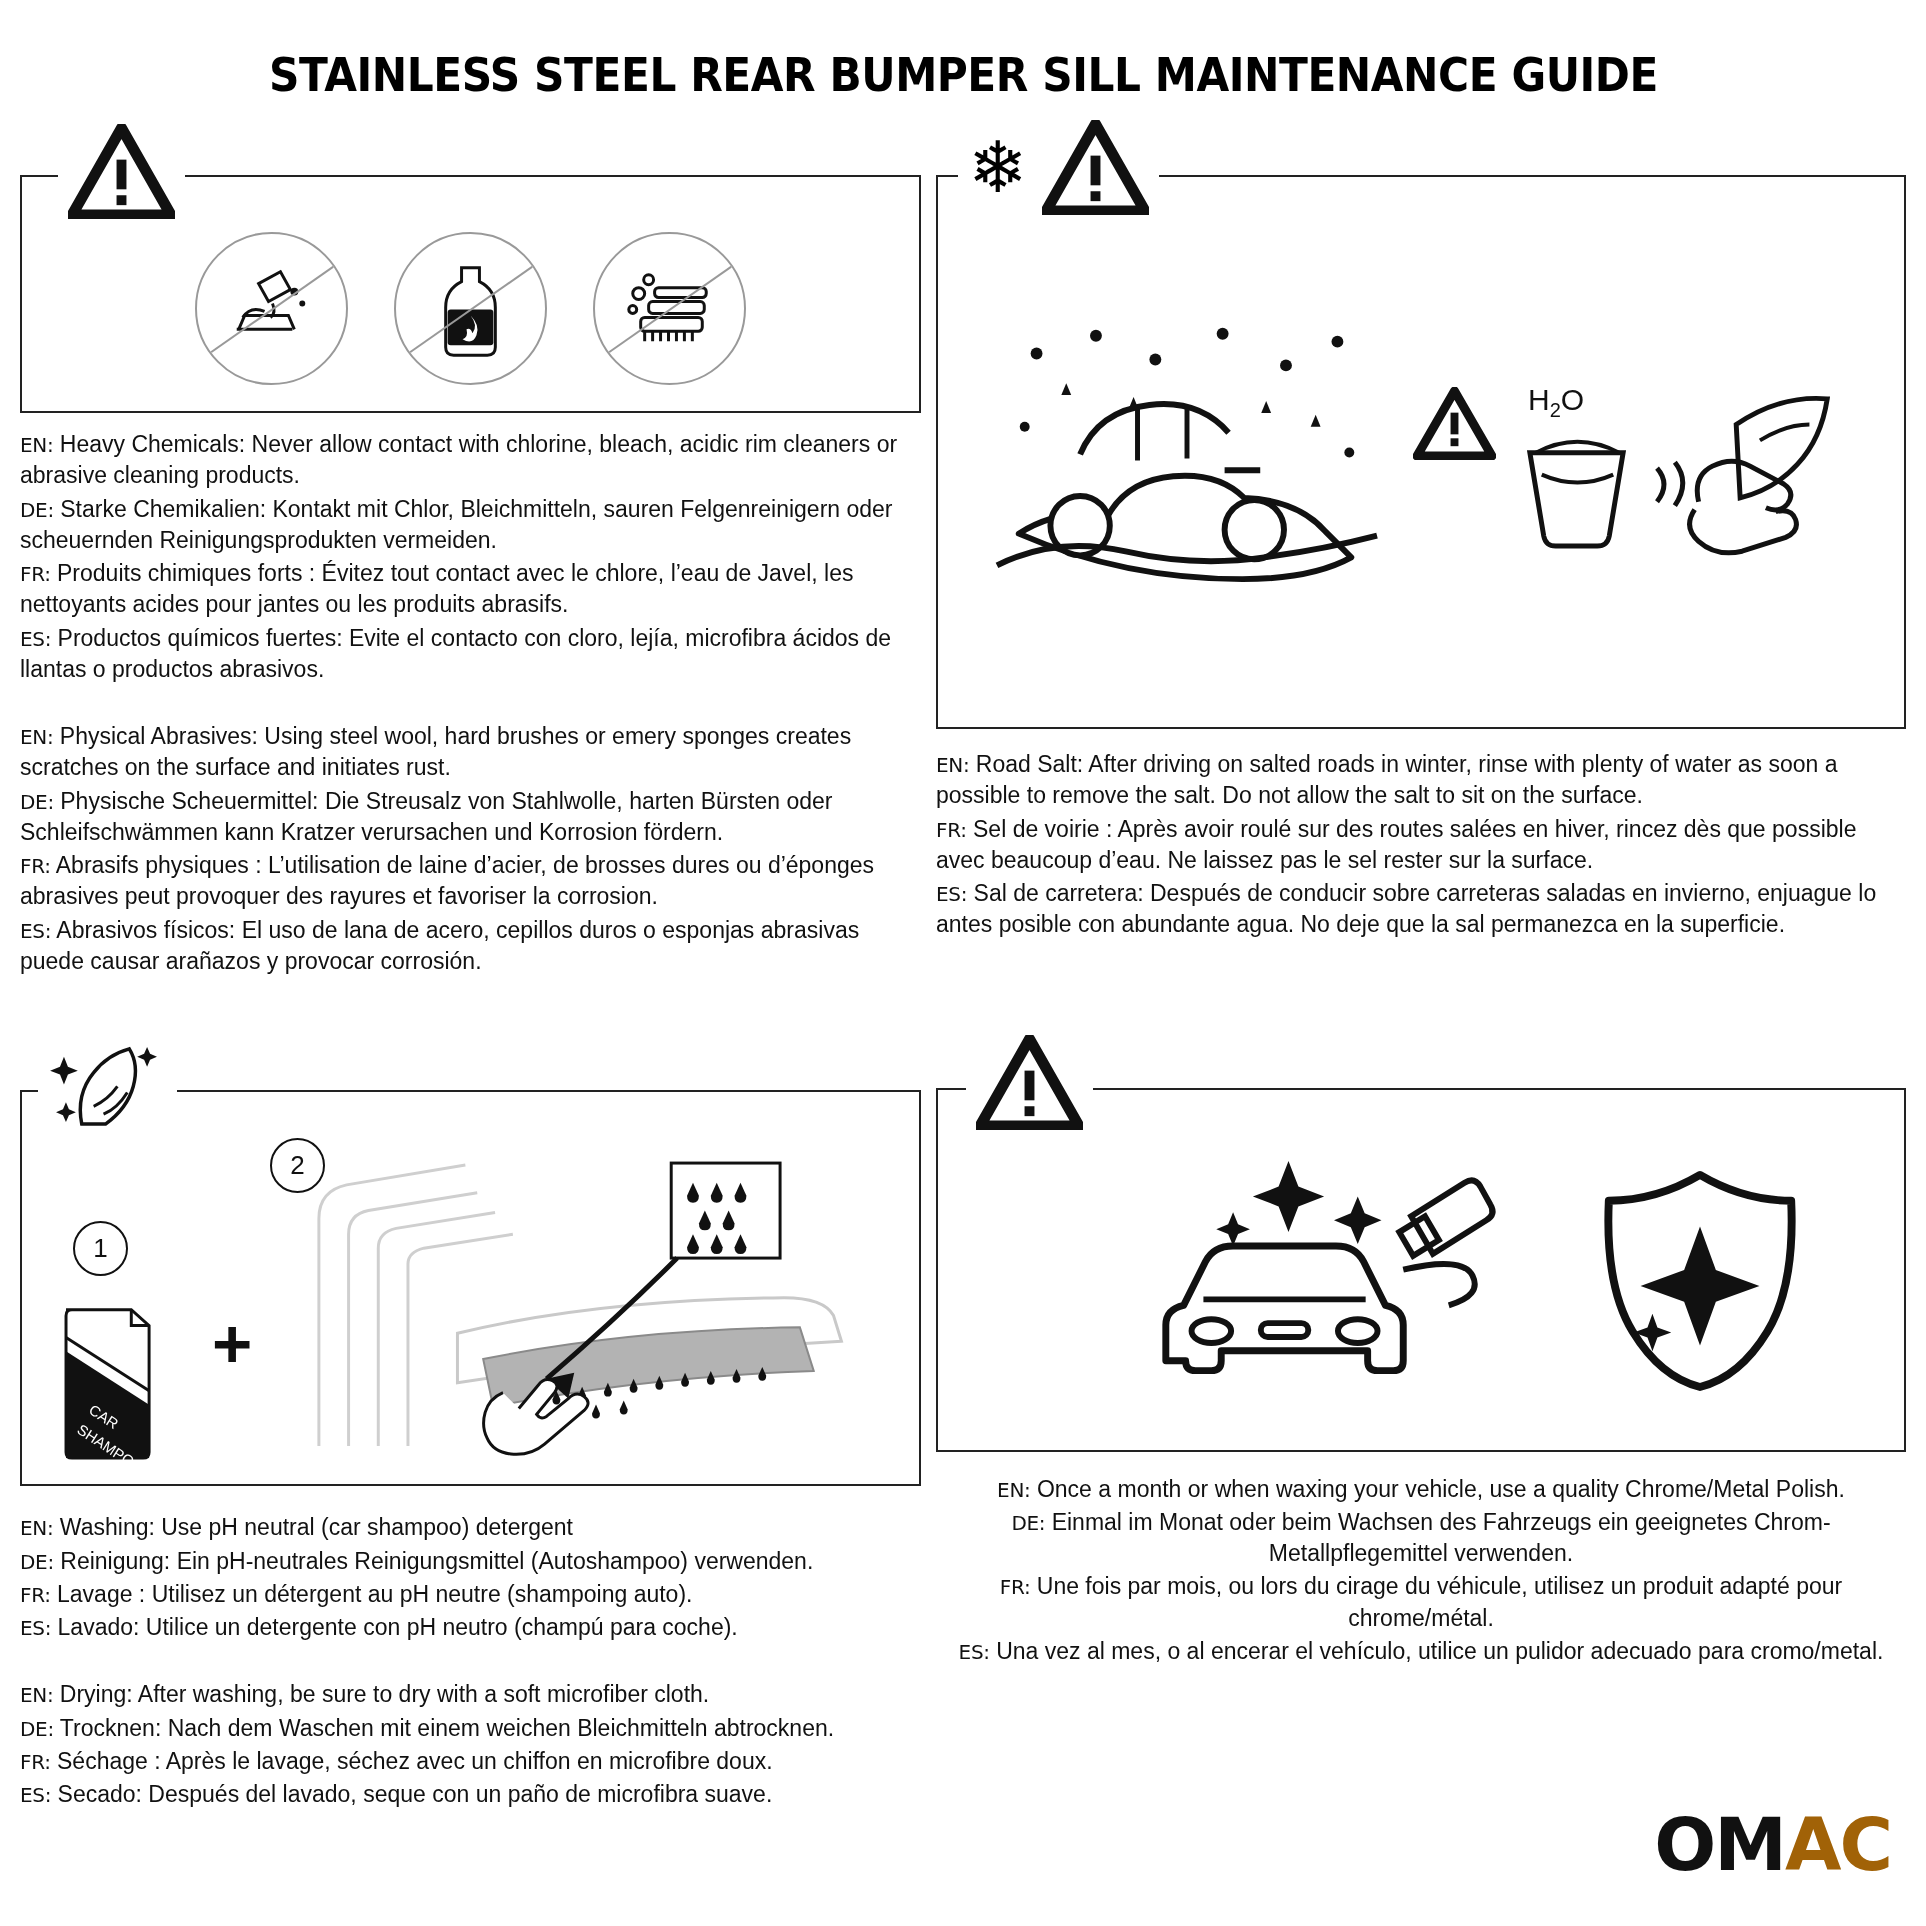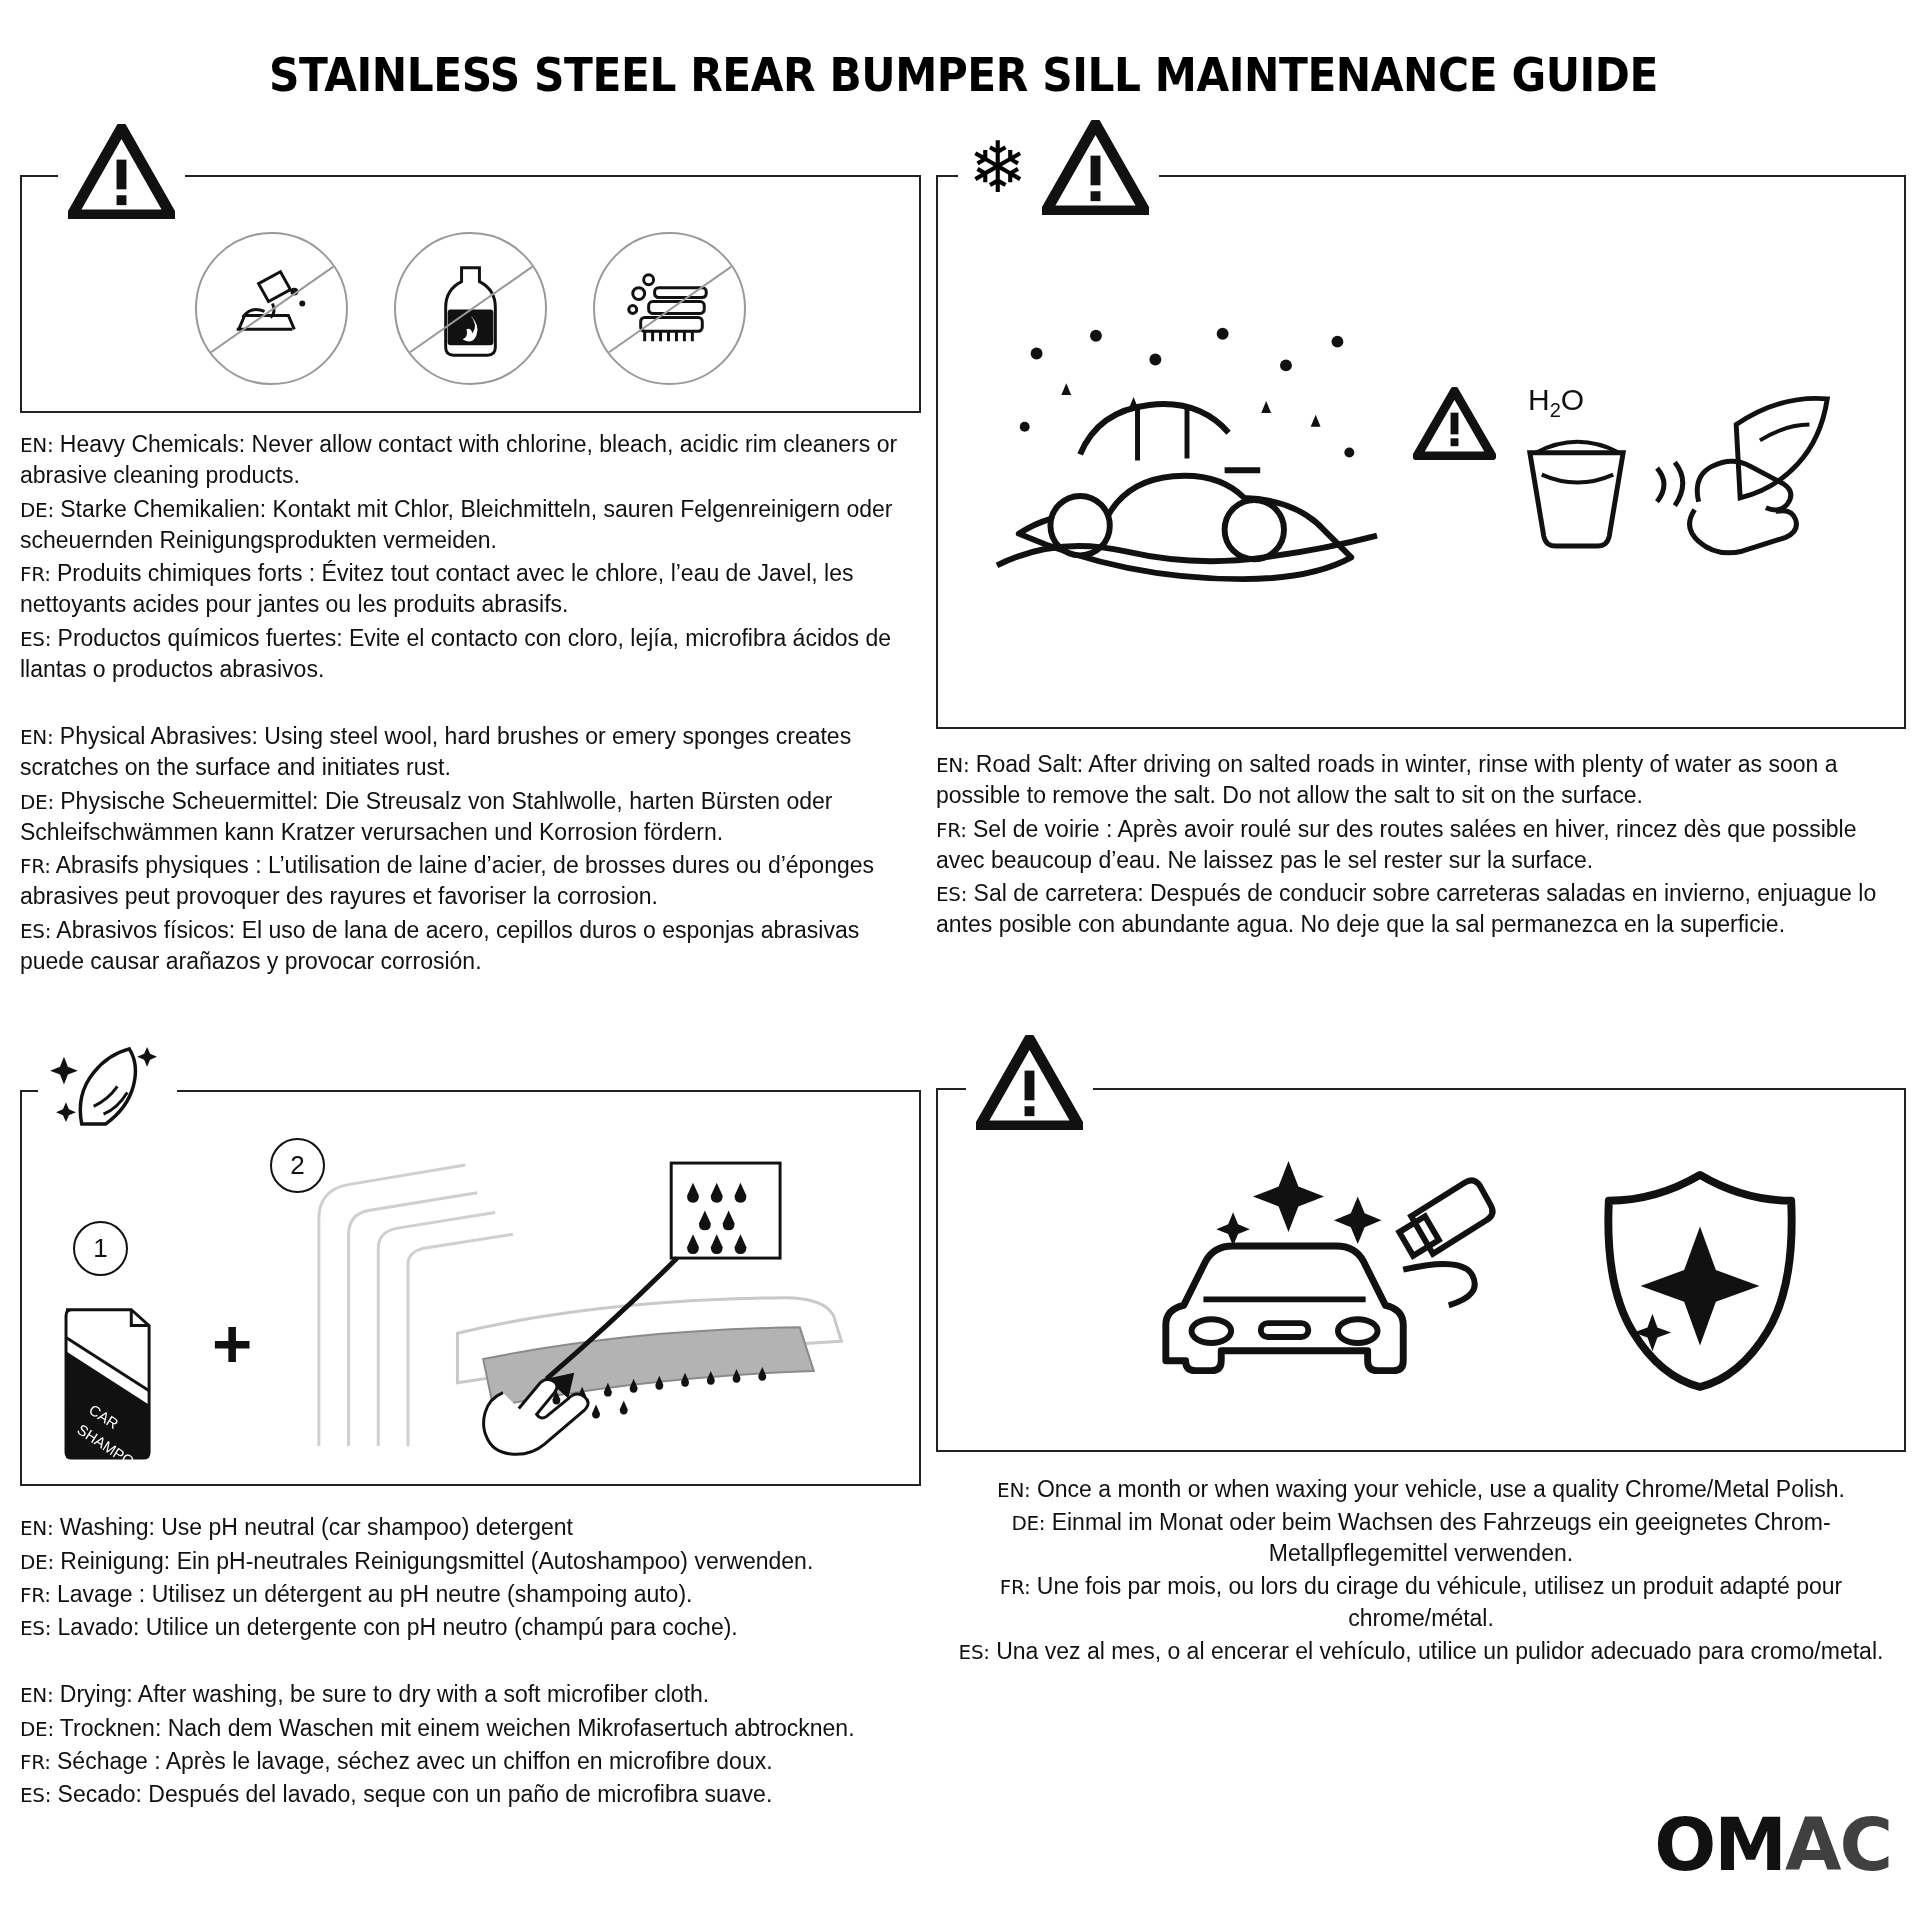--- a/index.html
+++ b/index.html
@@ -150,21 +150,21 @@
     right: 36px;
     bottom: 40px;
     font-family: "DejaVu Sans", sans-serif;
     font-weight: bold;
     font-size: 73px;
     letter-spacing: -2px;
     display: flex;
     align-items: center;
   }
   .logo .blk { color: #111; }
-  .logo .red { color: #404040; }
+  .logo .red { color: #a16207; }
 
   svg { display: block; }
 </style>
 </head>
 <body>
 
 <div class="page">
 
   <h1 class="title">STAINLESS STEEL REAR BUMPER SILL MAINTENANCE GUIDE</h1>
 
@@ -313,21 +313,21 @@
         <p><span class="lang">EN:</span><span> Washing: Use pH neutral (car shampoo) detergent</span></p>
         <p><span class="lang">DE:</span><span> Reinigung: Ein pH-neutrales Reinigungsmittel (Autoshampoo) verwenden.</span></p>
         <p><span class="lang">FR:</span><span> Lavage : Utilisez un détergent au pH neutre (shampoing auto).</span></p>
         <p><span class="lang">ES:</span><span> Lavado: Utilice un detergente con pH neutro (champú para coche).</span></p>
       </div>
 
       <div class="gap"></div>
 
       <div class="textblock" style="margin-top:0;">
         <p><span class="lang">EN:</span><span> Drying: After washing, be sure to dry with a soft microfiber cloth.</span></p>
-        <p><span class="lang">DE:</span><span> Trocknen: Nach dem Waschen mit einem weichen Mikrofasertuch abtrocknen.</span></p>
+        <p><span class="lang">DE:</span><span> Trocknen: Nach dem Waschen mit einem weichen Bleichmitteln abtrocknen.</span></p>
         <p><span class="lang">FR:</span><span> Séchage : Après le lavage, séchez avec un chiffon en microfibre doux.</span></p>
         <p><span class="lang">ES:</span><span> Secado: Después del lavado, seque con un paño de microfibra suave.</span></p>
       </div>
 
     </div>
 
     <div class="col-right">
 
       <div class="figbox" style="height:554px; margin-top:36px;">
         <div class="warn-top" style="left:20px; top:-57px;">

